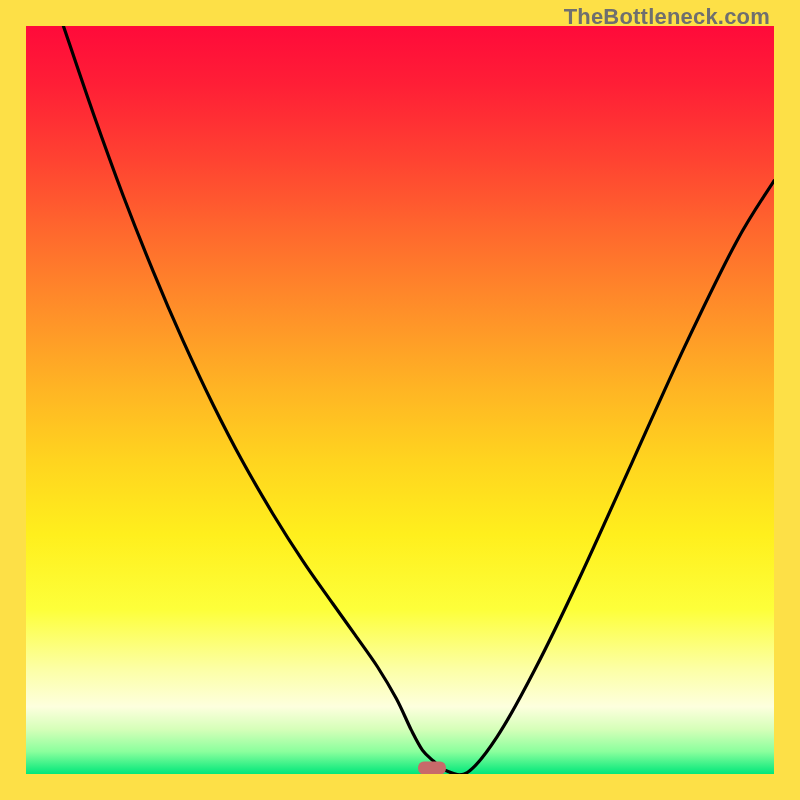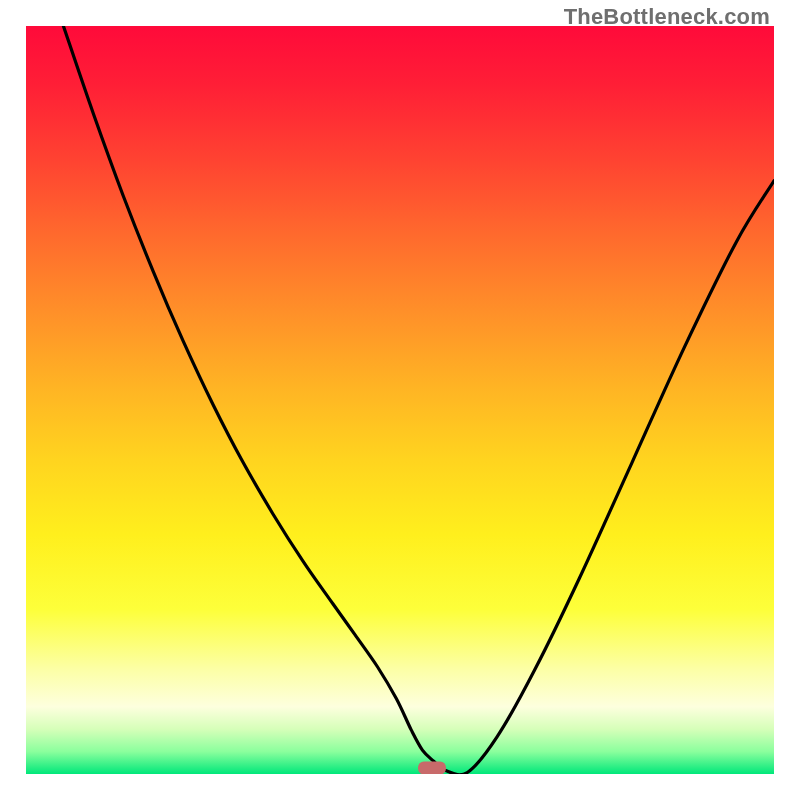--- a/index.html
+++ b/index.html
@@ -1,16 +1,16 @@
 <!DOCTYPE html>
 <html><head>
 <meta charset="utf-8">
 <style>
   html,body{margin:0;padding:0;width:800px;height:800px;overflow:hidden;background:#000;font-family:Arial,Helvetica,sans-serif}
-  .frame{position:absolute;inset:0;background:#ffffff}
+  .frame{position:absolute;inset:0;background:#fde047}
   .plot{position:absolute;left:26px;top:26px;width:748px;height:748px;overflow:hidden}
   .grad{position:absolute;inset:0;
     background:linear-gradient(to bottom,
       #ff0a3a 0%,
       #ff1f36 8%,
       #ff4331 18%,
       #ff6a2d 28%,
       #ff8f29 38%,
       #ffb324 48%,
       #ffd41f 58%,

